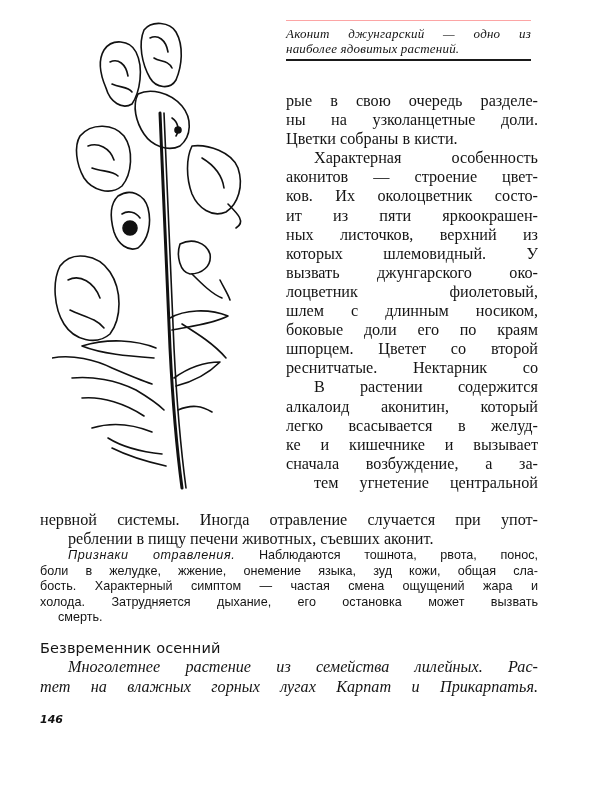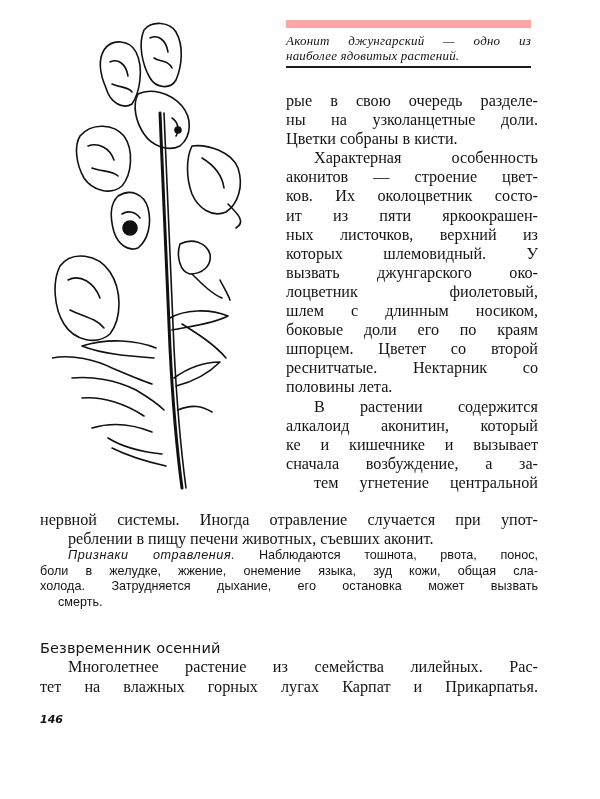--- a/index.html
+++ b/index.html
@@ -5,21 +5,21 @@
   html, body { margin: 0; padding: 0; background: #ffffff; }
   body {
     width: 600px; height: 799px; position: relative; overflow: hidden;
     font-family: "Liberation Serif", "DejaVu Serif", serif;
     color: #141414;
   }
   .page { position: absolute; left: 0; top: 0; width: 600px; height: 799px; }
   .illustration { position: absolute; left: 52px; top: 18px; width: 215px; height: 485px; }
   .caption-block {
     position: absolute; left: 286px; top: 20px; width: 245px;
-    border-top: 8px solid #fca5a5; border-bottom: 2px solid #1a1a1a;
+    border-top: 1px solid #fca5a5; border-bottom: 2px solid #1a1a1a;
     padding: 5px 0 3px 0;
   }
   .caption {
     font-style: italic; font-size: 13px; line-height: 15px;
     text-align: justify; text-align-last: justify; letter-spacing: 0.2px;
   }
   .caption .line { display: block; text-align: justify; text-align-last: justify; }
   .caption .line:last-child { text-align-last: left; }
   .col {
     position: absolute; left: 286px; top: 92px; width: 252px;
@@ -44,21 +44,21 @@
   .small .lead { font-family: Liberation Sans, sans-serif; font-style: italic; letter-spacing: 0.6px; }
   .heading {
     position: absolute; left: 40px; top: 640px;
     font-family: "DejaVu Sans", "Liberation Sans", sans-serif; font-weight: normal;
     font-size: 14.5px; letter-spacing: 0.1px;
   }
   .para2 {
     position: absolute; left: 40px; top: 657px; width: 498px;
     font-size: 16.2px; line-height: 20px;
   }
-  .para2 .line { display: block; white-space: nowrap; text-align: justify; text-align-last: justify; }
+  .para2 .line { display: block; white-space: nowrap; text-align: justify; text-align-last: justify; font-style: italic; }
   .page-num {
     position: absolute; left: 40px; top: 713px;
     font-family: "DejaVu Sans", sans-serif; font-weight: bold; font-size: 11px; font-style: italic;
   }
 </style>
 </head>
 <body>
 
 <div class="page">
 
@@ -117,36 +117,37 @@
     <span class="line">ков. Их околоцветник состо-</span>
     <span class="line">ит из пяти яркоокрашен-</span>
     <span class="line">ных листочков, верхний из</span>
     <span class="line">которых шлемовидный. У</span>
     <span class="line">вызвать джунгарского око-</span>
     <span class="line">лоцветник фиолетовый,</span>
     <span class="line">шлем с длинным носиком,</span>
     <span class="line">боковые доли его по краям</span>
     <span class="line">шпорцем. Цветет со второй</span>
     <span class="line">реснитчатые. Нектарник со</span>
-    <span class="line last">половины лета.</span>
     <span class="line indent">В растении содержится</span>
     <span class="line">алкалоид аконитин, который</span>
+    <span class="line">легко всасывается в желуд-</span>
     <span class="line">ке и кишечнике и вызывает</span>
     <span class="line">сначала возбуждение, а за-</span>
     <span class="line indent">тем угнетение центральной</span>
   </div>
 
   <div class="full">
     <span class="line">нервной системы. Иногда отравление случается при упот-</span>
     <span class="line last indent">реблении в пищу печени животных, съевших аконит.</span>
   </div>
 
   <div class="small">
     <span class="line indent"><span class="lead">Признаки отравления.</span><span> Наблюдаются тошнота, рвота, понос,</span></span>
     <span class="line">боли в желудке, жжение, онемение языка, зуд кожи, общая сла-</span>
+    <span class="line">бость. Характерный симптом — частая смена ощущений жара и</span>
     <span class="line">холода. Затрудняется дыхание, его остановка может вызвать</span>
     <span class="line last">смерть.</span>
   </div>
 
   <div class="heading">Безвременник осенний</div>
 
   <div class="para2">
     <span class="line indent">Многолетнее растение из семейства лилейных. Рас-</span>
     <span class="line">тет на влажных горных лугах Карпат и Прикарпатья.</span>
   </div>

